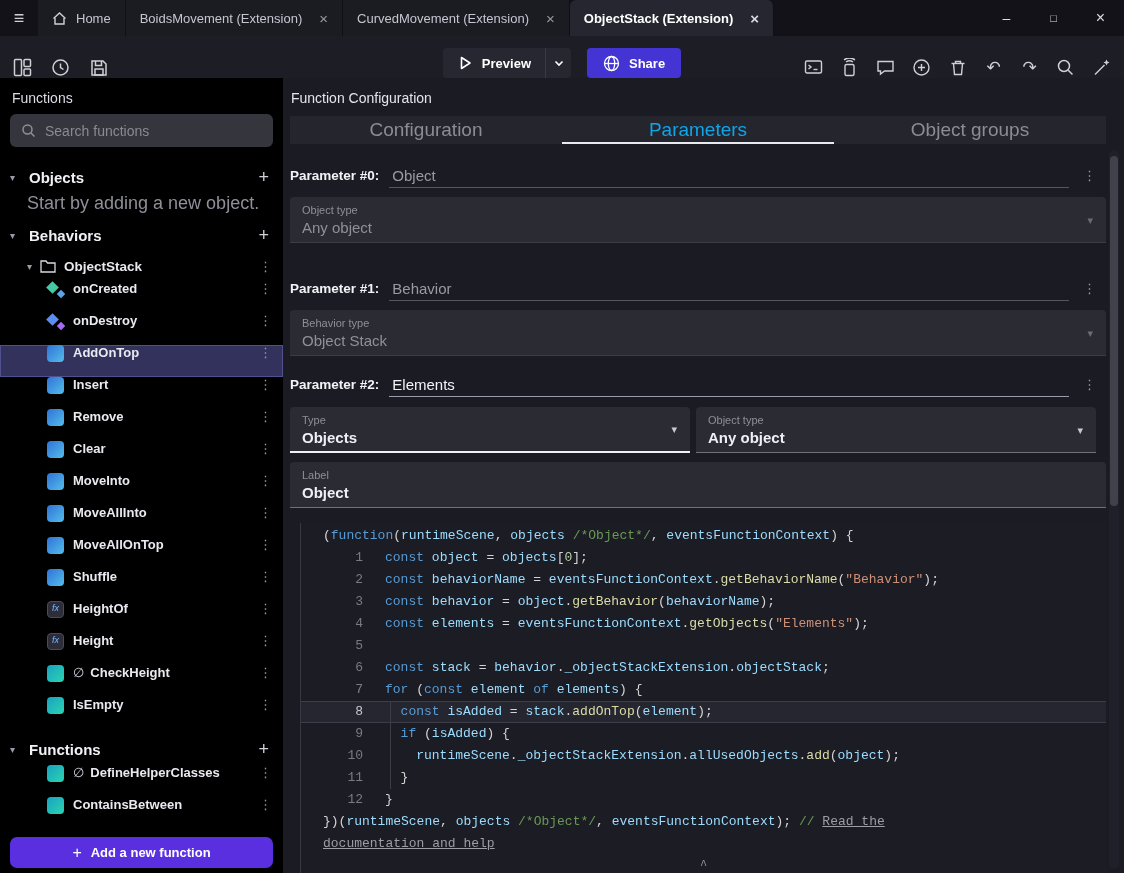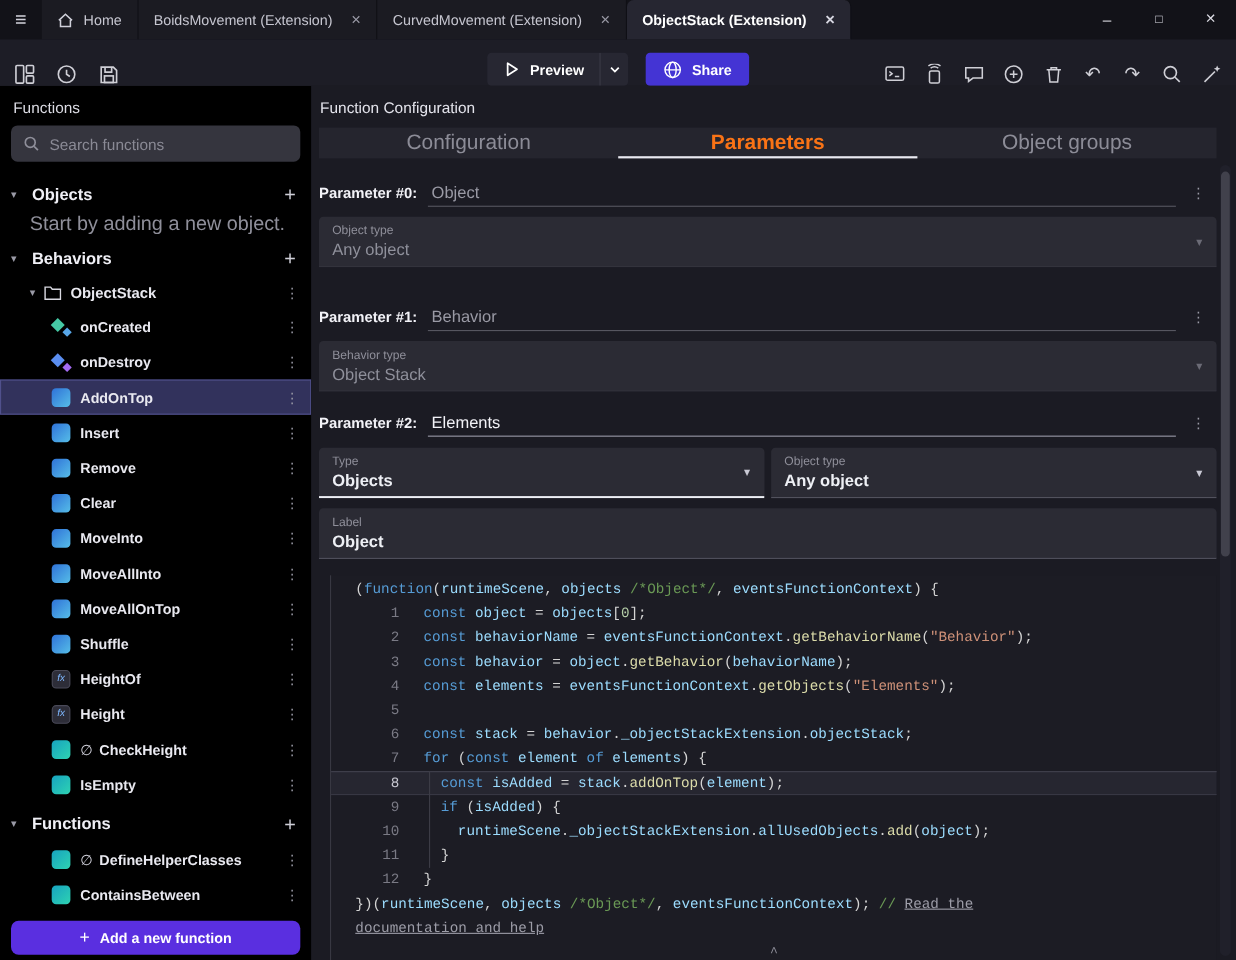--- a/index.html
+++ b/index.html
@@ -43,21 +43,21 @@
   .sec{display:flex;align-items:center;height:32px;padding:0 14px 0 10px;gap:7px;margin-top:4px;cursor:pointer}
   .sec .arrow{color:#9a9aa6;font-size:10px;width:12px}
   .sec .t{font-weight:bold;font-size:15px;color:#f0f0f6}
   .sec .plus{margin-left:auto;color:#cfcfd8;font-size:18px;font-weight:normal}
   .sb-hint{color:#8f8f9a;padding:0 12px 0 27px;height:22px;font-size:18px}
   .grp{display:flex;align-items:center;height:30px;padding-left:27px;gap:8px;cursor:pointer}
   .grp .arrow{color:#9a9aa6;font-size:10px}
   .grp .gico{display:flex;color:#d8d8e0}
   .grp .t{font-weight:bold;font-size:13.5px}
   .kebab{margin-left:auto;padding-right:11px;color:#9a9aa6;font-size:13px;cursor:pointer}
-  .s-item{display:flex;align-items:center;height:32px;padding-left:47px;gap:9px;cursor:pointer}
+  .s-item{display:flex;align-items:flex-start;height:32px;padding-left:47px;gap:9px;cursor:pointer}
   .s-item.sel{background:#32325c;outline:1px solid #50508c;outline-offset:-1px}
   .s-label{font-weight:bold;font-size:13px;color:#e9e9f0;white-space:nowrap}
   .s-prefix{color:#d0d0da;font-size:13px;margin-right:-3px}
   .s-ico{width:17px;height:17px;border-radius:4px;flex:none;position:relative}
   .ico-behavior{background:linear-gradient(135deg,#2f72d8,#56bde8)}
   .ico-puzzle{background:linear-gradient(135deg,#17a3c0,#2ed3b2)}
   .ico-fx{background:#2d2d38;border:1px solid #4a4a58}
   .ico-fx::before{content:"fx";position:absolute;left:0;right:0;top:1px;text-align:center;font-size:9px;font-style:italic;color:#7fb8ff}
   .ico-created{background:transparent}
   .ico-created::before{content:"";position:absolute;width:9px;height:9px;left:1px;top:2px;background:#45c9a5;transform:rotate(45deg)}
@@ -67,38 +67,38 @@
   .ico-destroy::after{content:"";position:absolute;width:6px;height:6px;right:0;bottom:1px;background:#a36bf2;transform:rotate(45deg)}
   .add-btn{margin:8px 10px 0;height:31px;flex:none;border:none;border-radius:7px;background:#5a2fe0;color:#fff;
     font-weight:bold;font-size:13px;font-family:inherit;display:flex;align-items:center;justify-content:center;gap:9px;cursor:pointer}
   .add-btn .bplus{font-size:16px;font-weight:normal}
 
   
   .main{position:relative;flex:1;background:#1b1b23;overflow:hidden}
   .m-title{padding:12px 0 0 8px;font-size:14px;color:#e4e4ec;height:30px}
   .tabstrip{display:flex;height:28px;background:#25252e;margin:8px 18px 0 7px}
   .mt{flex:1;display:flex;align-items:center;justify-content:center;color:#8c8c97;font-size:19px;position:relative;cursor:pointer}
-  .mt.active{color:#f97316;font-weight:bold}
+  .mt.active{color:#0ea5e9;font-weight:normal}
   .mt.active::after{content:"";position:absolute;left:0;right:0;bottom:0;height:2px;background:#e9e9f0}
   .param-row{display:flex;align-items:center;margin:22px 24px 0 7px;gap:10px;height:22px}
   .param-row.pr1{margin-top:36px}
   .param-row.pr2{margin-top:19px}
   .p-label{font-weight:bold;font-size:13.5px;padding-bottom:4px;white-space:nowrap;color:#f2f2f7}
   .p-name{flex:1;font-size:15px;border-bottom:1px solid #565660;padding:0 0 3px 3px;color:#9a9aa5}
   .p-name.lit{color:#f2f2f7;border-bottom-color:#9a9aa8}
   .p-kebab{color:#9a9aa6;padding:0 4px 3px;cursor:pointer}
   .field{background:#2b2b34;border-radius:4px 4px 0 0;height:46px;padding:7px 12px 0;position:relative;border-bottom:1px solid #3c3c46;margin:9px 18px 0 7px}
   .field .fl{font-size:11px;color:#8f8f9a}
   .field .fv{font-size:15px;color:#eef0f5;margin-top:3px;font-weight:bold}
   .field.disabled .fv{color:#8f909b;font-weight:normal}
   .field .dd{position:absolute;right:13px;top:50%;transform:translateY(-50%);color:#c9c9d4;font-size:11px}
   .field.disabled .dd{color:#6b6b76}
   .field.focus{border-bottom:2px solid #eef0f5}
   .field.lit{border-bottom:1px solid #70707c}
-  .two-col{display:flex;gap:6px;margin:10px 18px 0 7px}
+  .two-col{display:flex;gap:6px;margin:10px 28px 0 7px}
   .two-col .field{flex:1;margin:0}
 
   
   .editor{position:relative;margin:15px 18px 0 17px;padding-top:2px;background:#1c1c24;border-left:1px solid #383842;
     font-family:Liberation Mono, monospace;font-size:13px;line-height:22px;color:#d4d4d4}
   .cl{display:flex;min-height:22px;position:relative}
   .cl .gut{width:62px;flex:none;text-align:right;color:#7a7a85;user-select:none}
   .cl .code{margin-left:22px;white-space:pre}
   .cl.nonum{padding-left:22px}
   .cl.nonum .code{margin-left:0}

